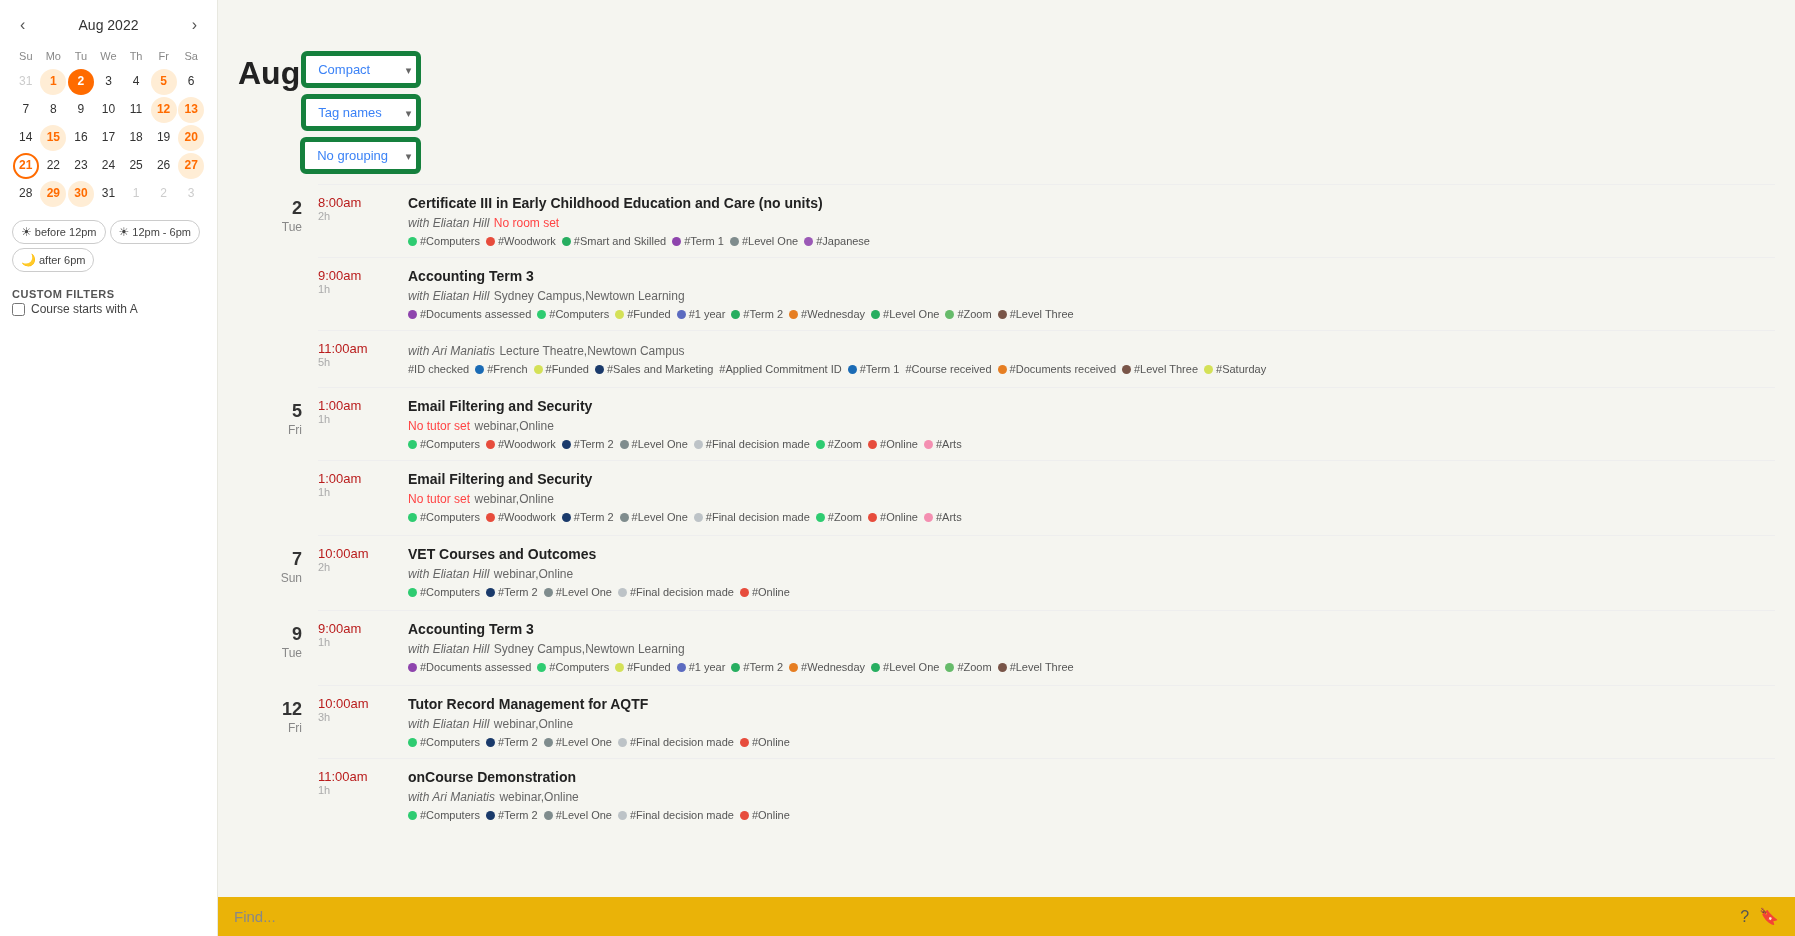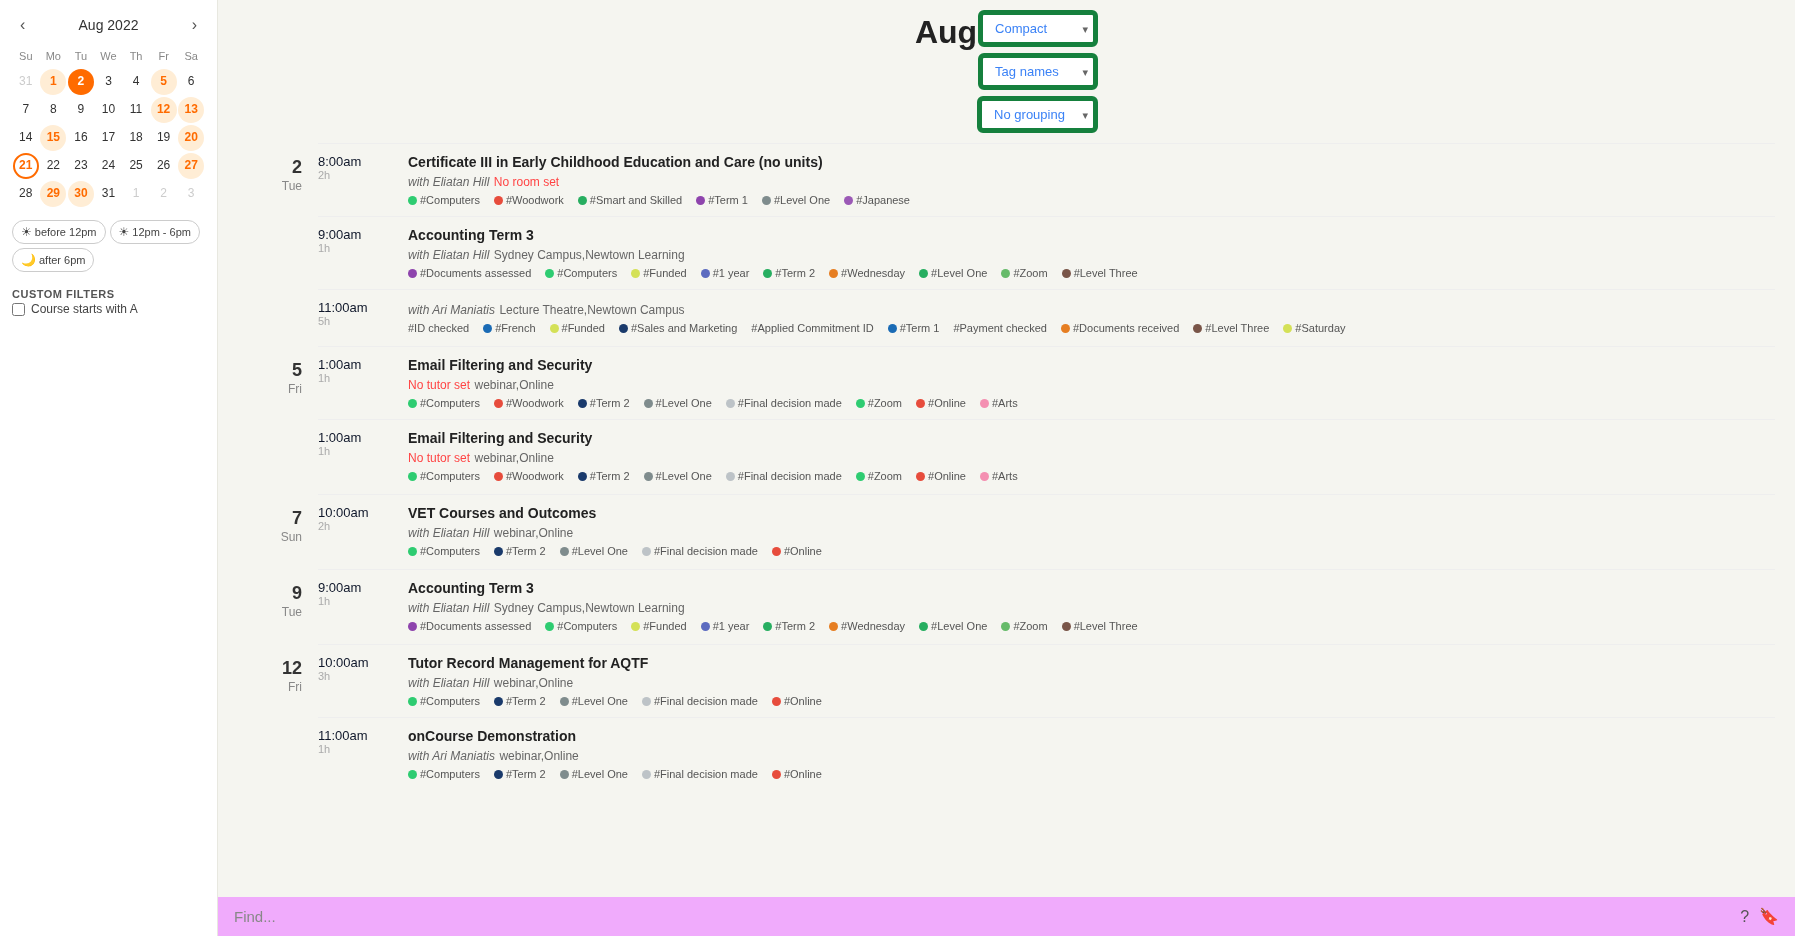--- a/index.html
+++ b/index.html
@@ -63,23 +63,24 @@
       flex: 1;
       display: flex;
       flex-direction: column;
       overflow: hidden;
     }
 
     
     .top-bar {
       display: flex;
       align-items: flex-start;
-      justify-content: center;
+      justify-content: flex-start;
       padding: 10px 20px 0 20px;
       background: #f5f5f0;
+      margin-top: 41px;
     }
     .month-label { font-size: 32px; font-weight: 700; color: #222; padding-top: 4px; }
 
     .top-controls { display: flex; flex-direction: column; align-items: flex-end; gap: 6px; }
     .dropdown-btn {
       background: #fff; border: 5px solid #15803d; border-radius: 6px; padding: 6px 28px 6px 12px;
       font-size: 13px; color: #3b82f6; cursor: pointer; position: relative; min-width: 120px;
       appearance: none; -webkit-appearance: none;
     }
     .dropdown-wrapper {
@@ -102,38 +103,38 @@
     }
     .day-num { font-size: 18px; font-weight: 600; color: #333; display: block; }
     .day-name { font-size: 12px; color: #888; }
 
     .events-col { flex: 1; }
 
     .event-row {
       display: flex; padding: 10px 0; border-top: 1px solid #eee;
     }
     .event-time-col { width: 90px; min-width: 90px; }
-    .event-time { font-size: 13px; color: #0f172a; font-weight: 500; }
+    .event-time { font-size: 13px; color: #b91c1c; font-weight: 500; }
     .event-duration { font-size: 11px; color: #aaa; }
 
     .event-details { flex: 1; }
     .event-title { font-size: 14px; font-weight: 600; color: #222; margin-bottom: 2px; }
     .event-meta { font-size: 12px; color: #666; margin-bottom: 4px; font-style: italic; }
     .no-room { color: #ff4444; font-size: 12px; }
     .no-tutor { color: #ff4444; font-size: 12px; }
     .location { color: #666; font-size: 12px; }
 
-    .tags { display: flex; flex-wrap: wrap; gap: 14px; margin-top: 4px; }
+    .tags { display: flex; flex-wrap: wrap; gap: 6px; margin-top: 4px; }
     .tag { display: flex; align-items: center; gap: 3px; font-size: 11px; color: #555; }
     .tag-dot { width: 9px; height: 9px; border-radius: 50%; display: inline-block; flex-shrink: 0; }
 
     
     .search-bar-wrapper {
       position: fixed; bottom: 0; left: 218px; right: 0;
-      background: #f0abfc; padding: 10px 16px; display: flex; align-items: center; gap: 10px;
+      background: #eab308; padding: 10px 16px; display: flex; align-items: center; gap: 10px;
     }
     .search-input {
       flex: 1; border: none; background: transparent; font-size: 15px; color: #333;
       outline: none;
     }
     .search-input::placeholder { color: #888; }
     .search-icon-btn { background: none; border: none; cursor: pointer; font-size: 16px; color: #555; }
 
     .day-group + .day-group .events-col .event-row:first-child { border-top: 1px solid #eee; }
   </style>
@@ -345,21 +346,21 @@
                   <span>#Sales and Marketing</span>
                 </span>
                 <span class="tag">
                   <span>#Applied Commitment ID</span>
                 </span>
                 <span class="tag">
                   <span class="tag-dot" style="background:#1a6bb5"></span>
                   <span>#Term 1</span>
                 </span>
                 <span class="tag">
-                  <span>#Payment checked</span>
+                  <span>#Course received</span>
                 </span>
                 <span class="tag">
                   <span class="tag-dot" style="background:#e67e22"></span>
                   <span>#Documents received</span>
                 </span>
                 <span class="tag">
                   <span class="tag-dot" style="background:#795548"></span>
                   <span>#Level Three</span>
                 </span>
                 <span class="tag">

